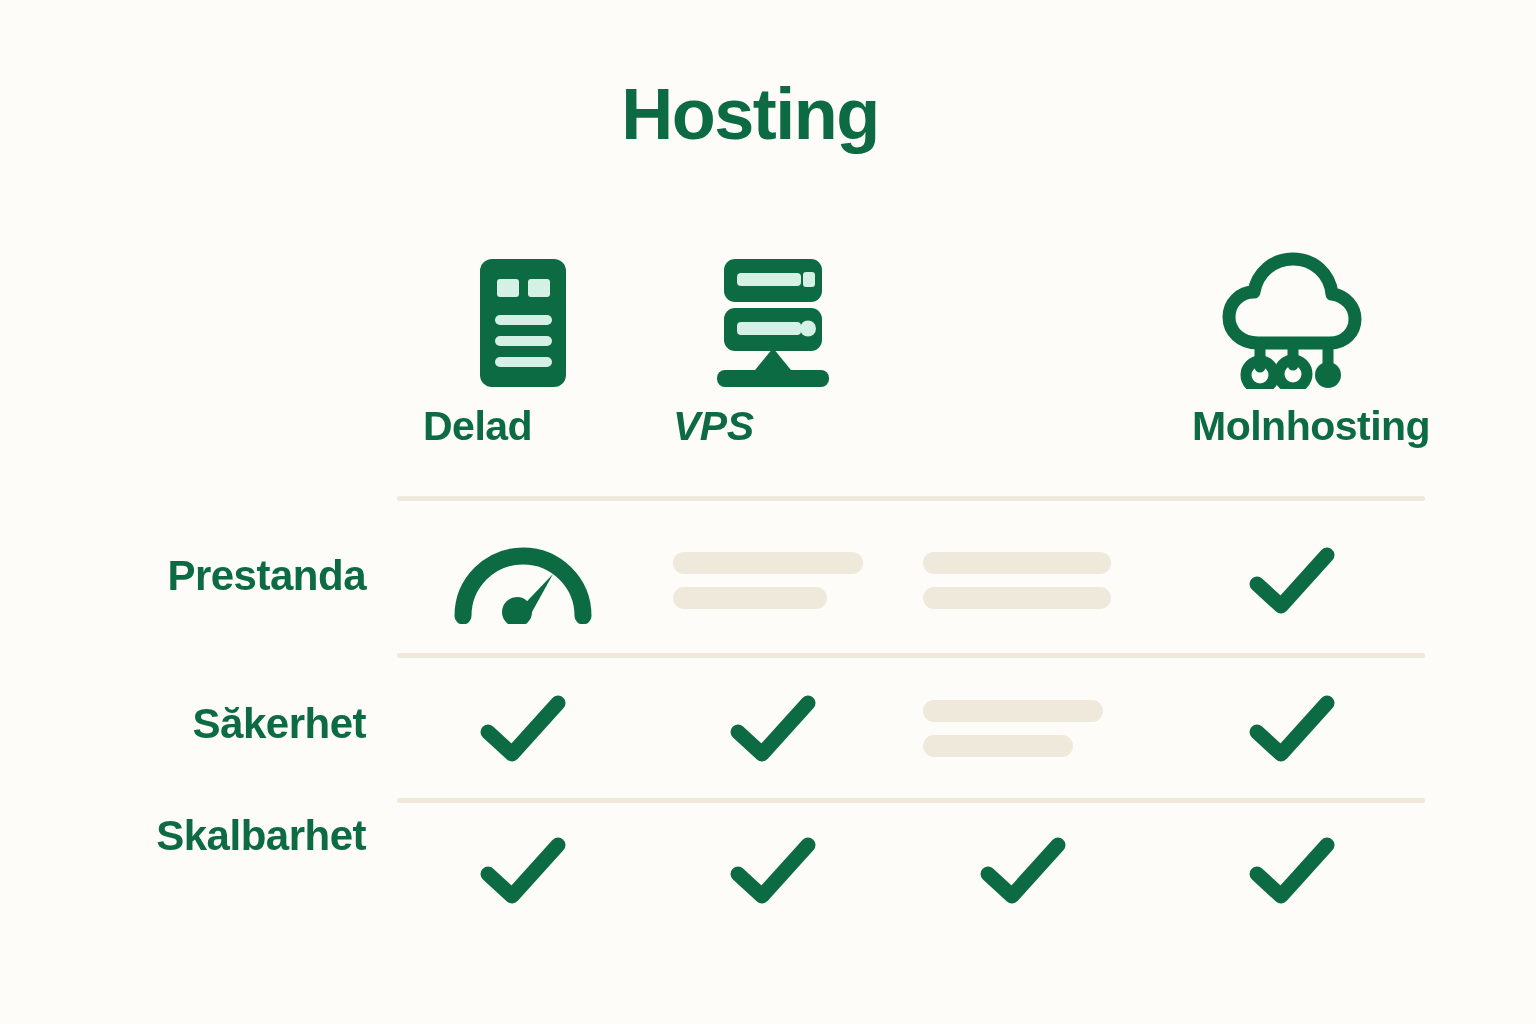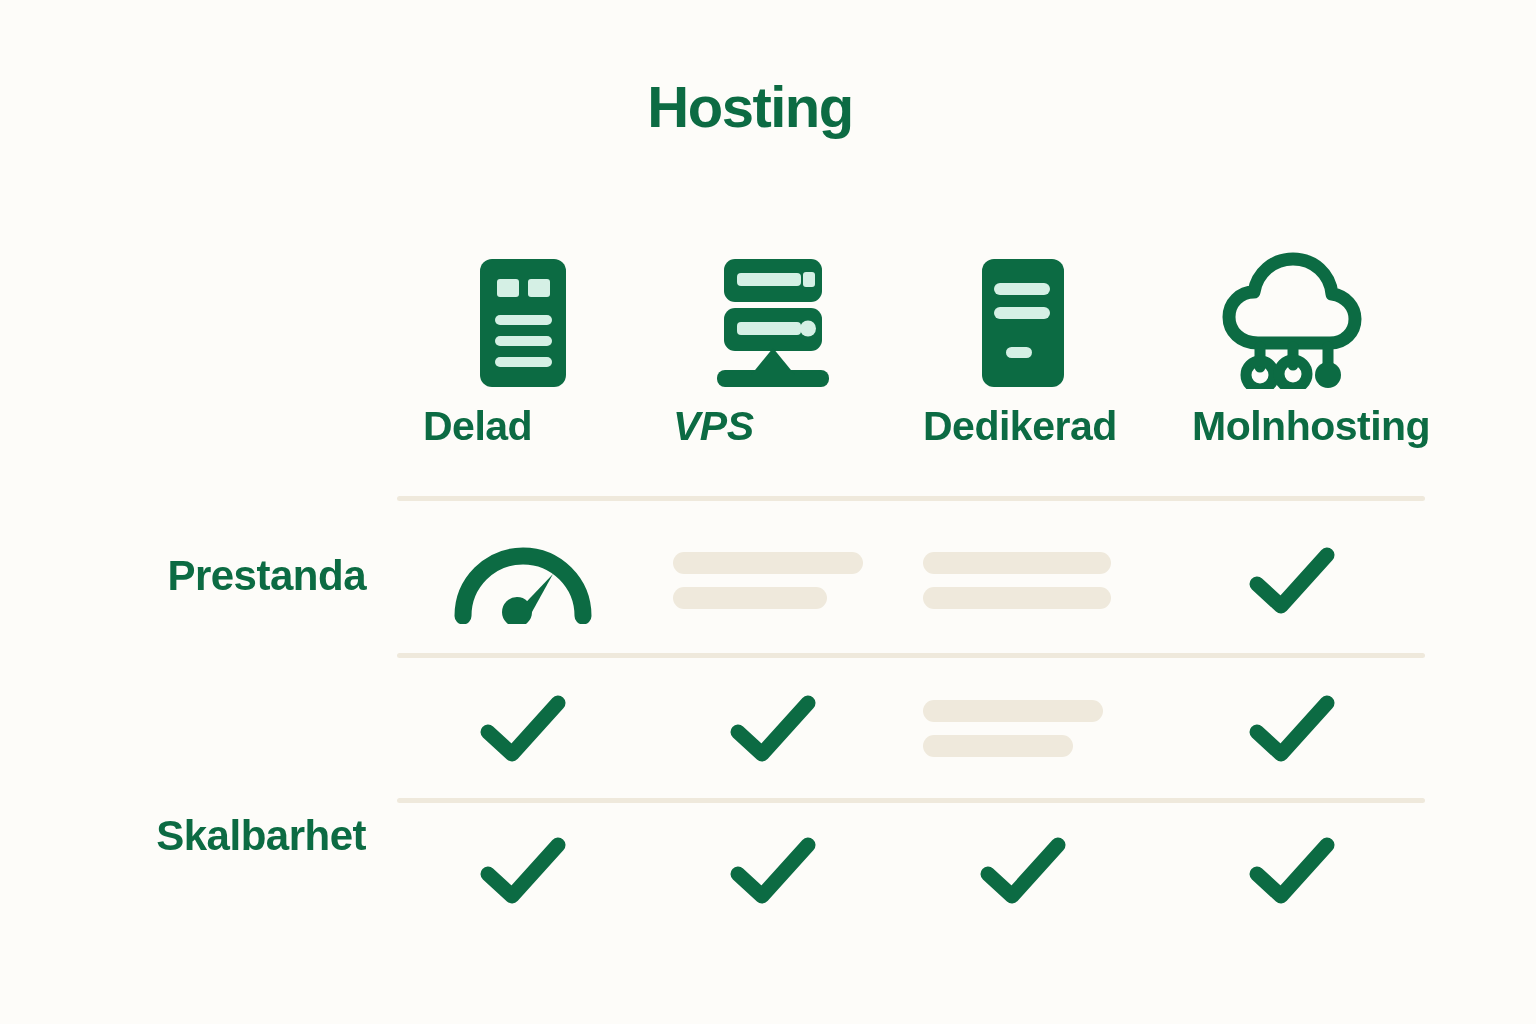--- a/index.html
+++ b/index.html
@@ -19,21 +19,21 @@
     height: 1024px;
   }
 
   
   .title {
     position: absolute;
     top: 78px;
     left: 0;
     width: 1500px;
     text-align: center;
-    font-size: 58px;
+    font-size: 72px;
     font-weight: 700;
     letter-spacing: -1.5px;
     color: #0C6B43;
     line-height: 1;
   }
 
   
   .col-headers {
     position: absolute;
     top: 240px;
@@ -166,31 +166,20 @@
           <rect x="9" y="51" width="98" height="43" rx="11" fill="#0C6B43"></rect>
           <rect x="22" y="65" width="64" height="13" rx="4" fill="#D5F0E5"></rect>
           <circle cx="93" cy="71.5" r="8" fill="#D5F0E5"></circle>
           <rect x="2" y="113" width="112" height="17" rx="8" fill="#0C6B43"></rect>
           <path d="M58 91 L80 118 L36 118 Z" fill="#0C6B43"></path>
         </svg>
       </div>
       <div class="col-label">VPS</div>
     </div>
 
-    <div class="col col-2">
-      <div class="col-icon">
-        <svg width="86" height="132" viewBox="0 0 86 132" aria-hidden="true">
-          <rect x="2" y="2" width="82" height="128" rx="12" fill="#0C6B43"></rect>
-          <rect x="14" y="26" width="56" height="12" rx="6" fill="#D5F0E5"></rect>
-          <rect x="14" y="50" width="56" height="12" rx="6" fill="#D5F0E5"></rect>
-          <rect x="26" y="90" width="26" height="11" rx="5.5" fill="#D5F0E5"></rect>
-        </svg>
-      </div>
-      <div class="col-label">Dedikerad</div>
-    </div>
 
     <div class="col col-3">
       <div class="col-icon">
         <svg width="142" height="142" viewBox="0 0 142 142" aria-hidden="true">
           <path d="M37 96 C19 96 8 84 8 70 C8 56 19 45 33 45 C36 26 52 12 72 12
                    C93 12 109 27 111 47 C125 49 134 60 134 72 C134 85 124 96 109 96 Z" fill="none" stroke="#0C6B43" stroke-width="13" stroke-linejoin="round"></path>
           <line x1="39" y1="100" x2="39" y2="120" stroke="#0C6B43" stroke-width="11" stroke-linecap="round"></line>
           <circle cx="39" cy="128" r="14" fill="none" stroke="#0C6B43" stroke-width="11"></circle>
           <line x1="72" y1="100" x2="72" y2="118" stroke="#0C6B43" stroke-width="11" stroke-linecap="round"></line>
           <circle cx="72" cy="127" r="14" fill="none" stroke="#0C6B43" stroke-width="11"></circle>
@@ -200,20 +189,21 @@
       </div>
       <div class="col-label">Molnhosting</div>
     </div>
   </div>
 
   <div class="divider div-0"></div>
   <div class="divider div-1"></div>
   <div class="divider div-2"></div>
 
   <div class="row-label rl-0">Prestanda</div>
+  <div class="row-label rl-1">Săkerhet</div>
   <div class="row-label rl-2">Skalbarhet</div>
 
   <div class="cell r0 c0">
     <svg class="gauge" width="148" height="88" viewBox="0 0 148 88" aria-hidden="true">
       <path d="M14 80 A60 60 0 0 1 134 80" fill="none" stroke="#0C6B43" stroke-width="17" stroke-linecap="round"></path>
       <path d="M62 82 L104 38 L78 85 Z" fill="#0C6B43"></path>
       <circle cx="68" cy="76" r="15" fill="#0C6B43"></circle>
     </svg>
   </div>
 

